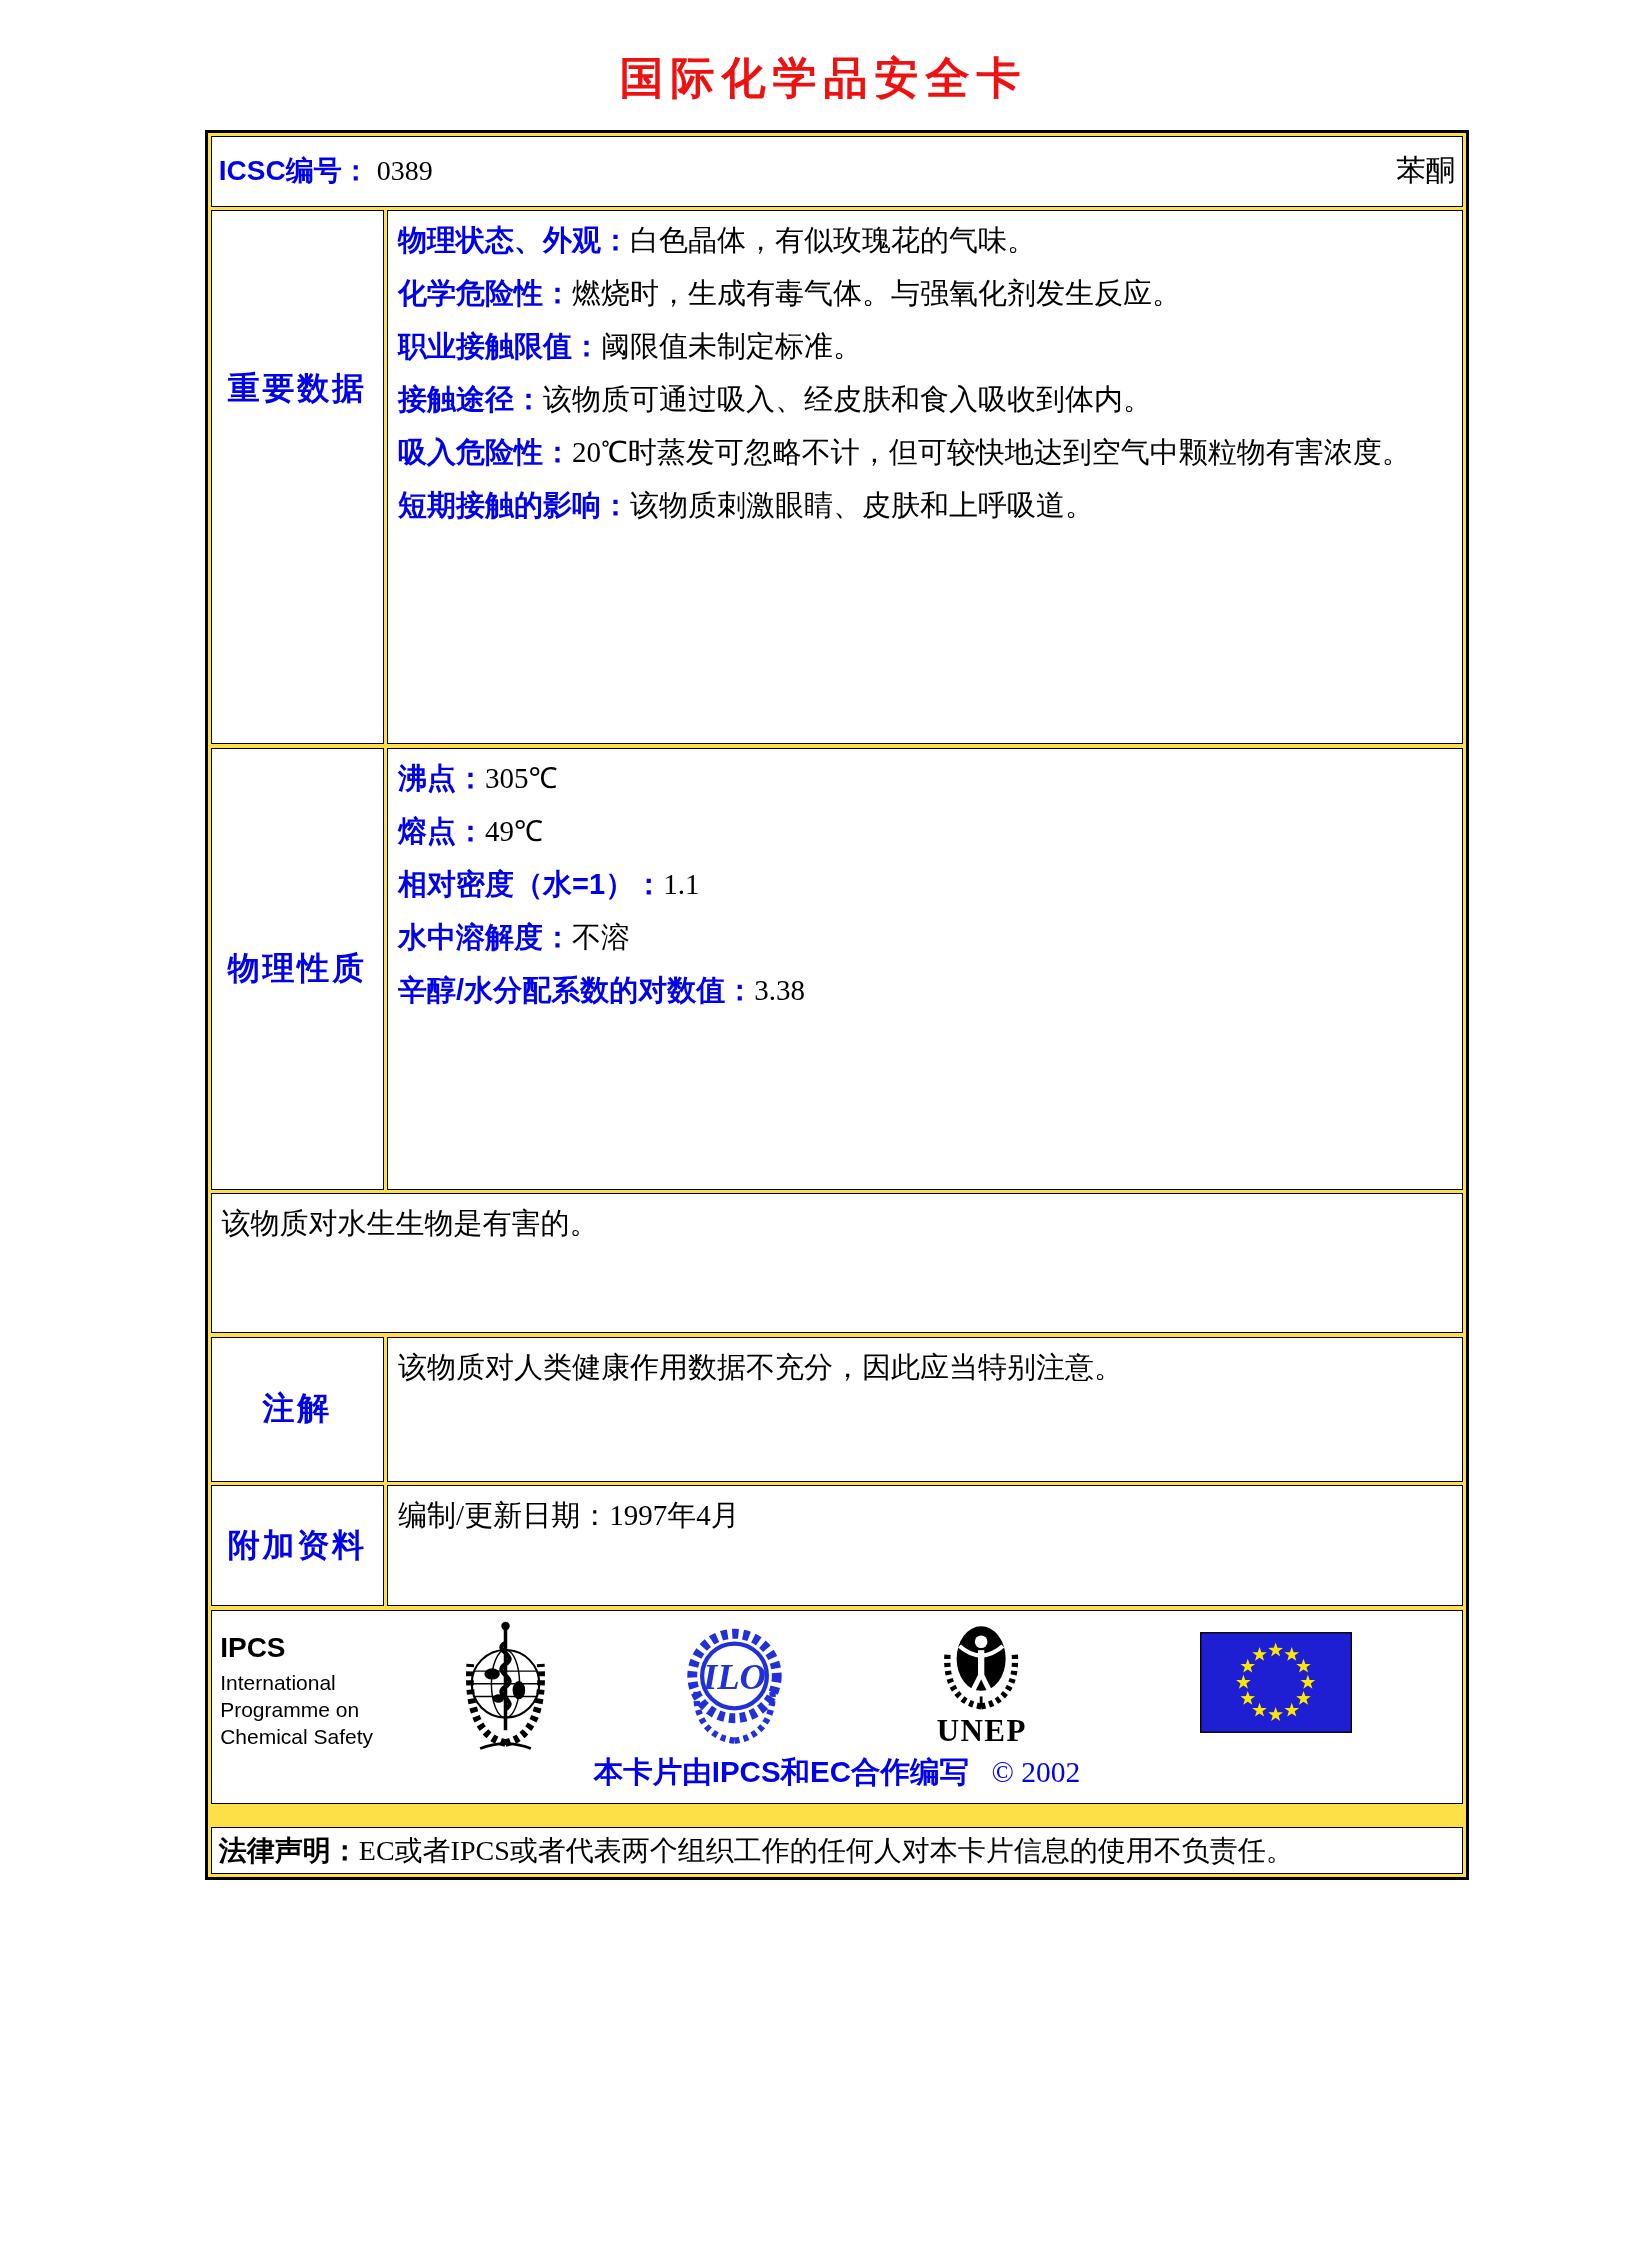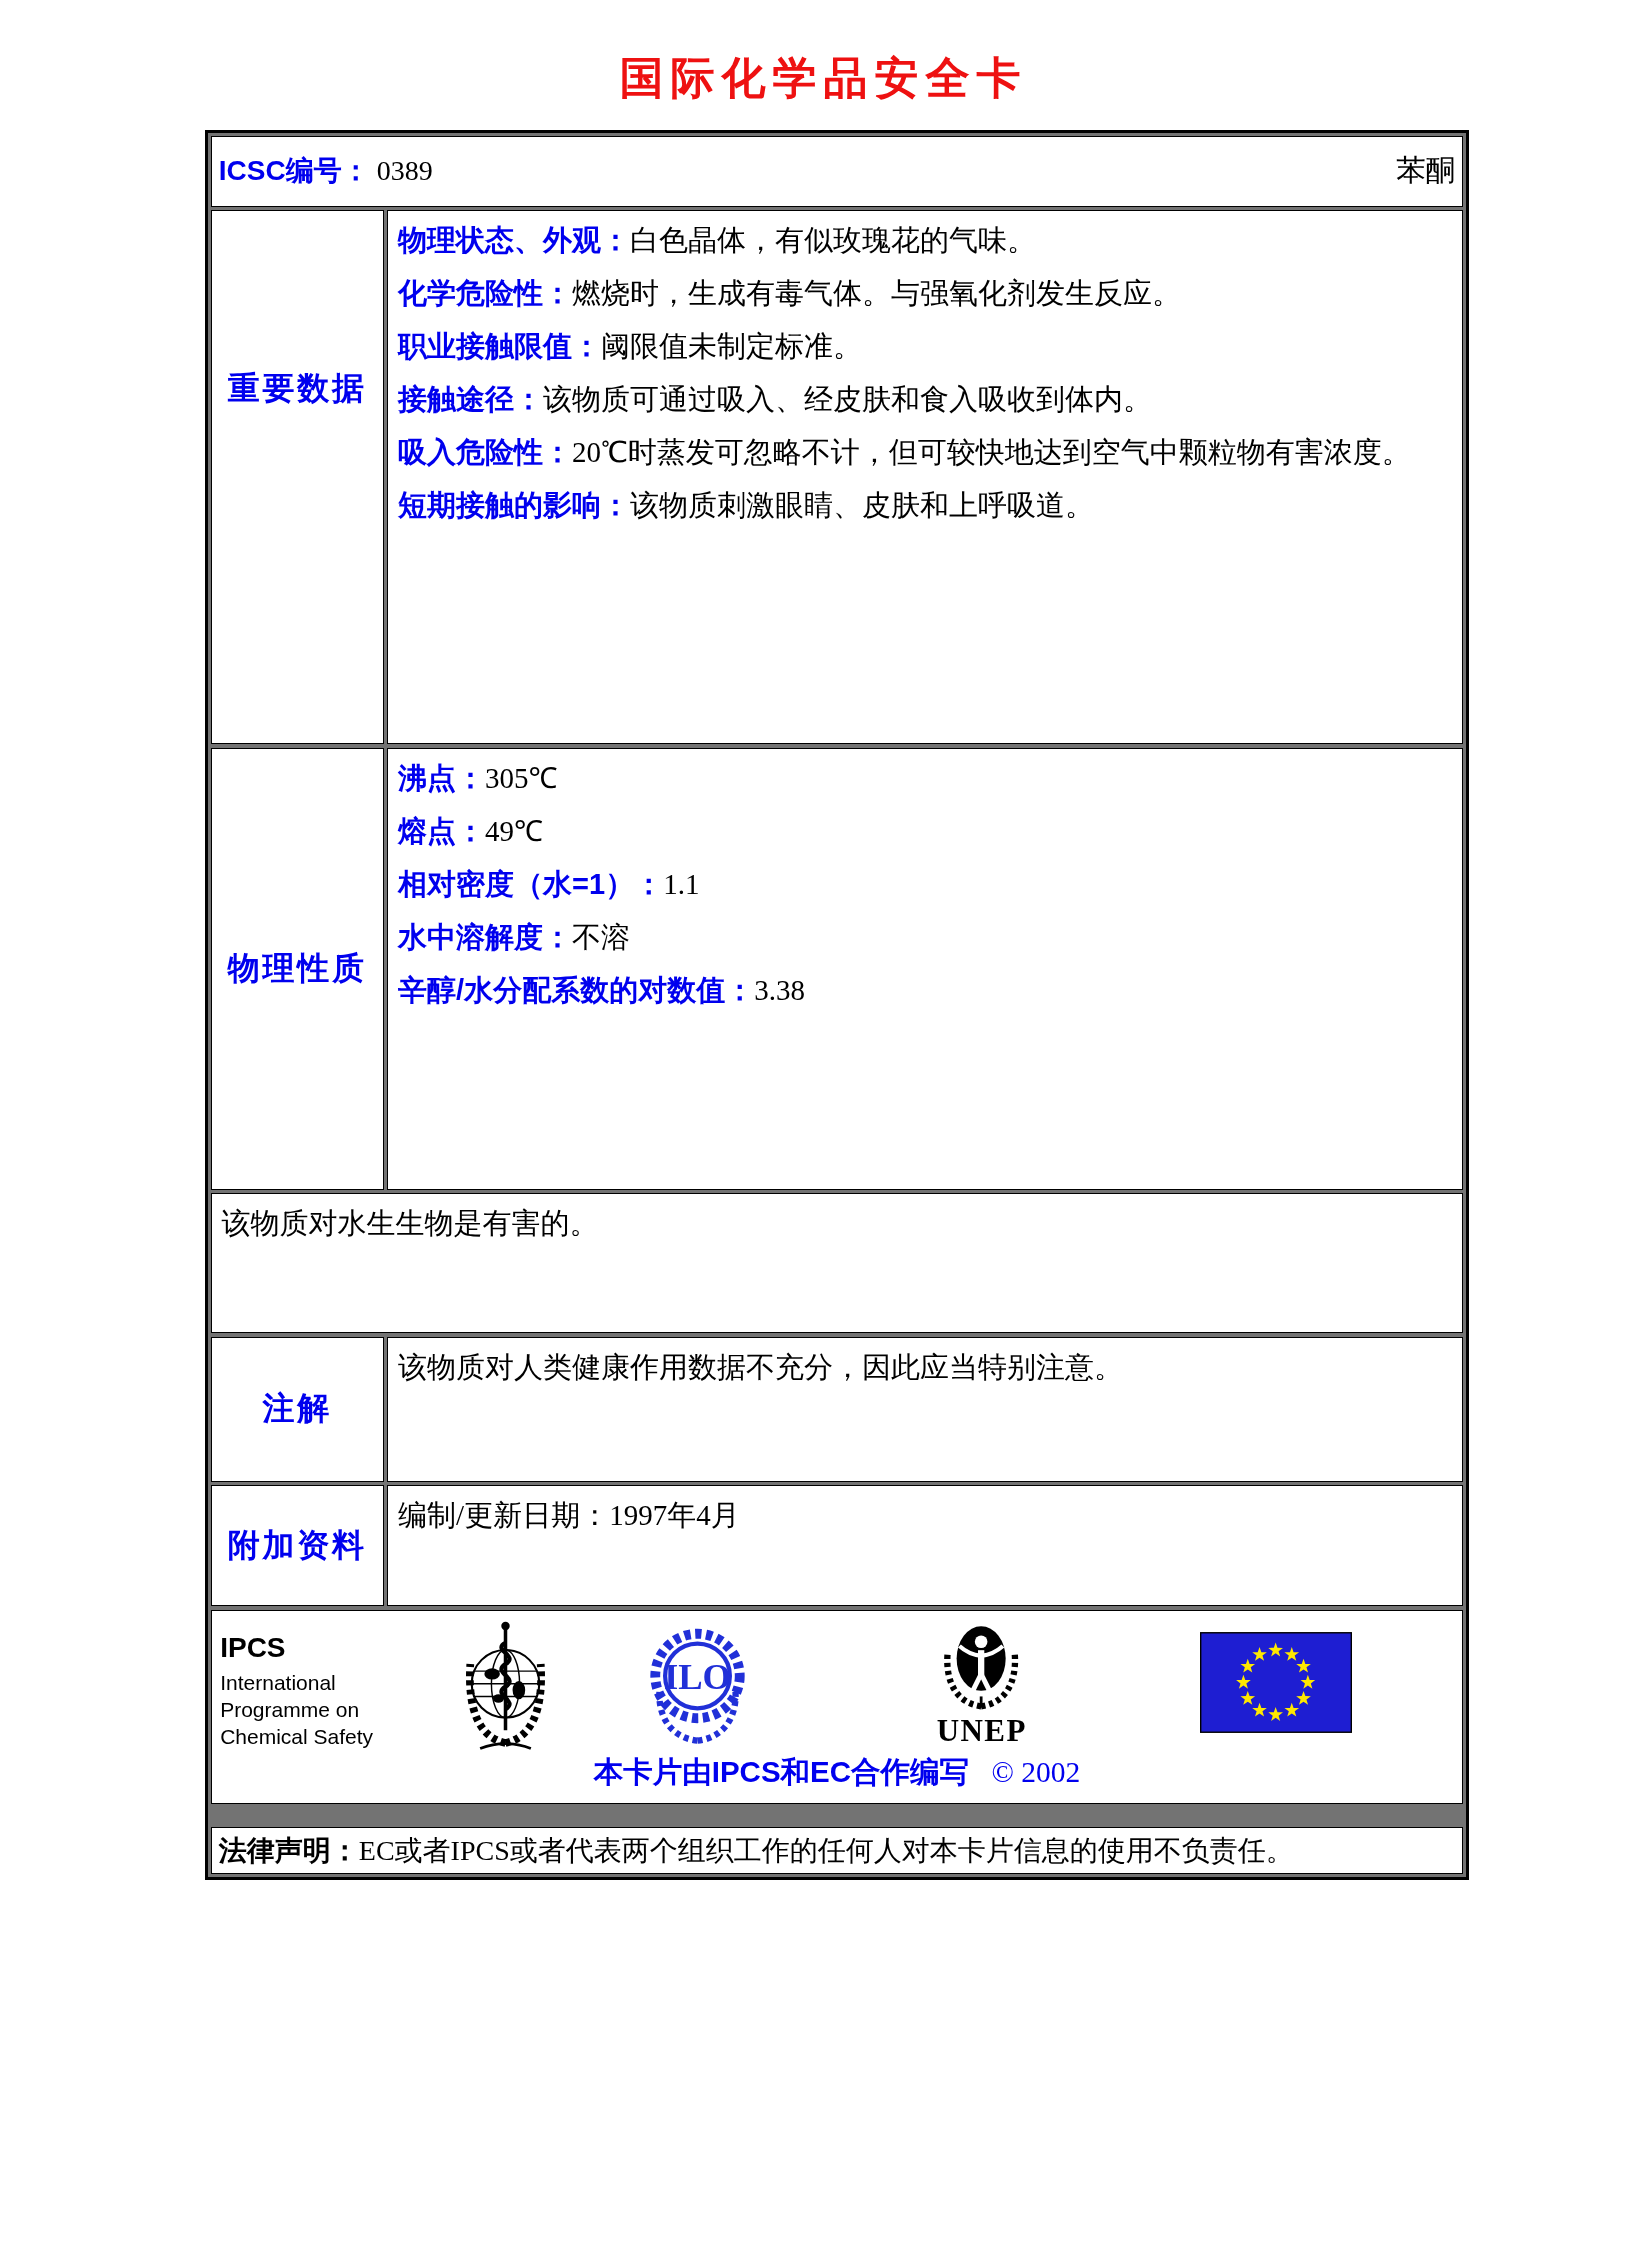--- a/index.html
+++ b/index.html
@@ -10,21 +10,21 @@
   
   .page-title {
     position:absolute; top:49px; left:0; width:100%;
     text-align:center; color:#ee1111; font-size:44px; font-weight:bold;
     font-family:"Liberation Sans", sans-serif; letter-spacing:7px;
   }
 
   
   .card {
     position:absolute; left:205px; top:130px; width:1264px;
-    border:3.5px solid #000; padding:2.8px; background:#737373;
+    border:3.5px solid #000; padding:2.8px; background:#fde047;
   }
   .row { display:flex; gap:3.5px; margin-bottom:3.5px; }
   .row:last-child { margin-bottom:0; }
   .cell { border:1.4px solid #000; background:#fff; overflow:hidden; }
   .lbl-cell {
     width:173px; flex:0 0 173px;
     display:flex; align-items:center; justify-content:center;
     color:#0000ee; font-weight:bold; font-size:32px;
     font-family:"Liberation Sans", sans-serif;
     letter-spacing:2.8px; text-align:center;
@@ -46,21 +46,21 @@
   .hdr .hname { color:#000; font-size:29.5px; }
 
   
   .logos-cell { position:relative; flex:1 1 auto; }
   .ipcs-block { position:absolute; left:8.4px; top:21px;
     font-family:"Liberation Sans", sans-serif; color:#000; }
   .ipcs-block .acro { font-size:28px; font-weight:bold; margin-bottom:5.6px; }
   .ipcs-block .ln { font-size:21px; line-height:27px; }
   .logo { position:absolute; }
   .who-pos  { left:247px; top:8.4px; }
-  .ilo-pos  { left:432px; top:9.8px; }
+  .ilo-pos  { left:469px; top:9.8px;font-style:italic; }
   .unep-pos { left:725px; top:4.2px; width:89px; text-align:center; }
   .unep-word { font-size:31px; font-weight:bold; letter-spacing:1.4px; color:#000;
                font-family:"Liberation Serif", serif; margin-top:-1.4px; }
   .eu-pos   { left:988px; top:21px; }
   .caption {
     position:absolute; left:0; bottom:9.8px; width:100%; text-align:center;
     color:#0000ee; font-size:29.5px;
   }
   .caption .cap-main { font-weight:bold; font-family:"Liberation Sans", sans-serif;margin-top:44px; }
   .caption .cap-copy { font-weight:normal; font-family:"Liberation Serif", serif; margin-left:15px; }

